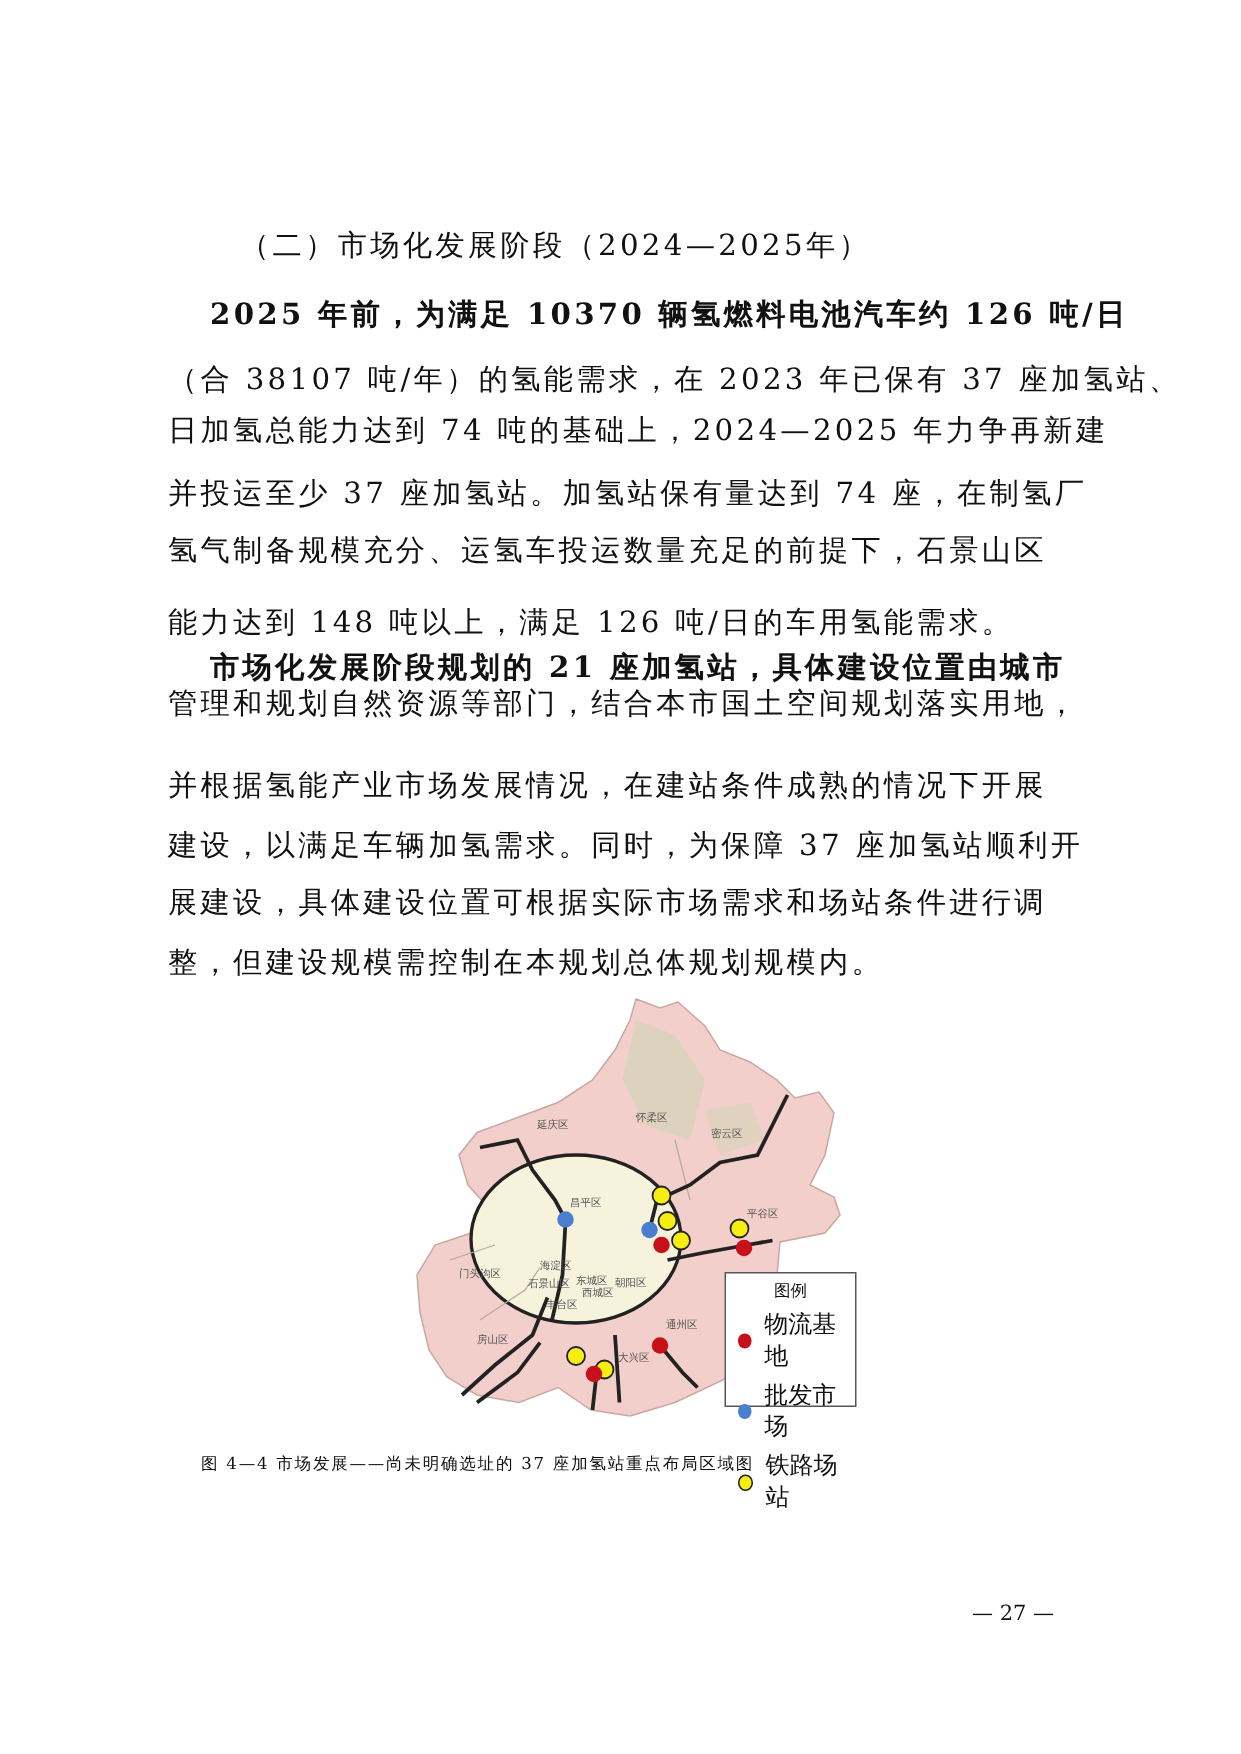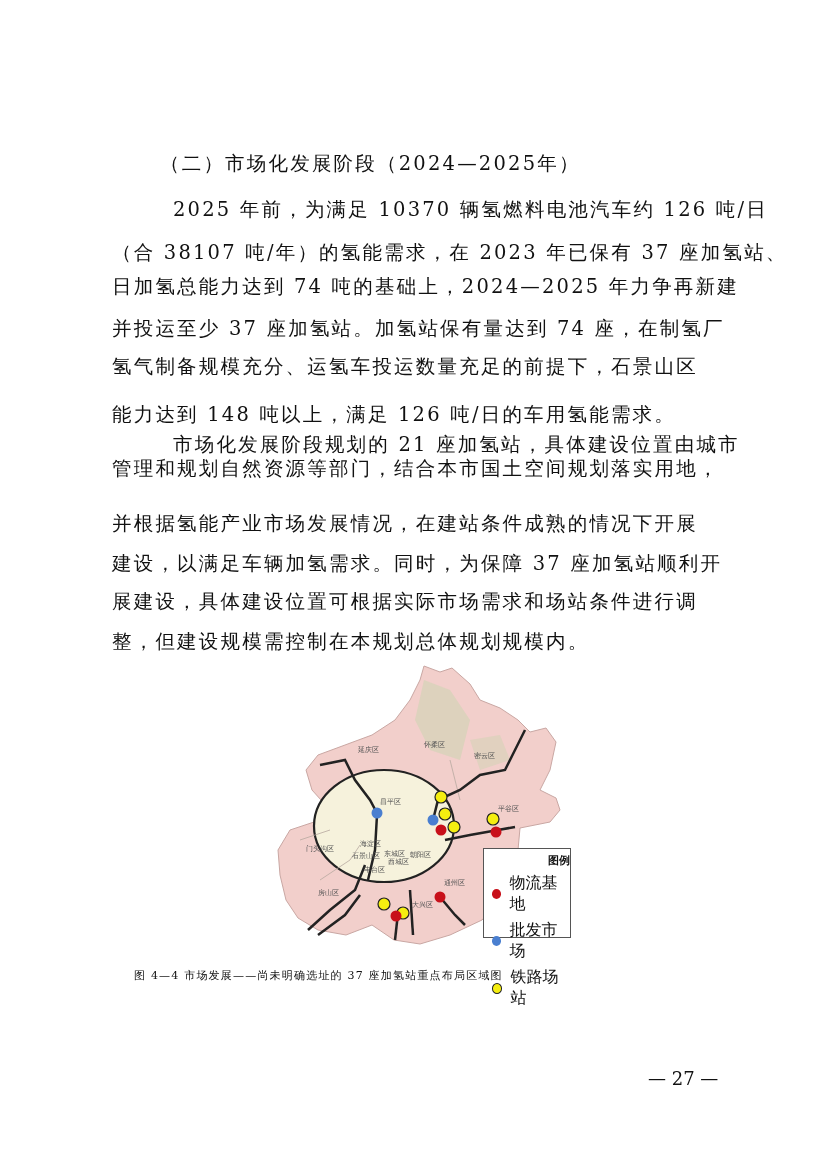--- a/index.html
+++ b/index.html
@@ -1,27 +1,27 @@
 <!DOCTYPE html>
 <html><head>
 <meta charset="utf-8">
 <style>
   html, body { margin: 0; padding: 0; background: #ffffff; }
   body { width: 827px; height: 1169px; position: relative; overflow: hidden;
          font-family: "DejaVu Serif", "Liberation Serif", serif; color: #111; }
   .line { position: absolute; left: 0; white-space: nowrap; font-size: 19.5px; letter-spacing: 2.2px; }
   .heading { left: 160px; top: 150px; }
   .p { left: 112px; text-align: center; }
-  .indent { left: 173px; }
+  .indent { left: 140px; font-weight: bold; }
   .map-wrap { position: absolute; left: 272px; top: 662px; width: 310px; height: 285px; }
   .caption { position: absolute; left: 134px; top: 968px; font-size: 11px; letter-spacing: 1.2px; white-space: nowrap; }
-  .page-num { position: absolute; left: 648px; top: 1068px; font-size: 18px; white-space: nowrap; }
+  .page-num { position: absolute; left: 648px; top: 1068px; font-size: 14px; white-space: nowrap; }
   .legend { position: absolute; left: 483px; top: 848px; width: 86px; height: 88px; background: #fff;
             border: 1.5px solid #555; font-family: "DejaVu Sans", sans-serif; }
-  .legend-title { text-align: right; font-size: 11px; font-weight: bold; margin-top: 4px; }
+  .legend-title { text-align: center; font-size: 11px; font-weight: normal; margin-top: 4px; }
   .legend-item { display: flex; align-items: center; font-size: 16px; margin: 5px 0 0 8px; }
   .dot { width: 10px; height: 10px; border-radius: 50%; margin-right: 8px; }
   .dot.yellow { border: 1.5px solid #222; width: 9px; height: 9px; }
 </style>
 </head>
 <body>
 
 <div class="line heading">（二）市场化发展阶段（2024—2025年）</div>
 
 <div>

